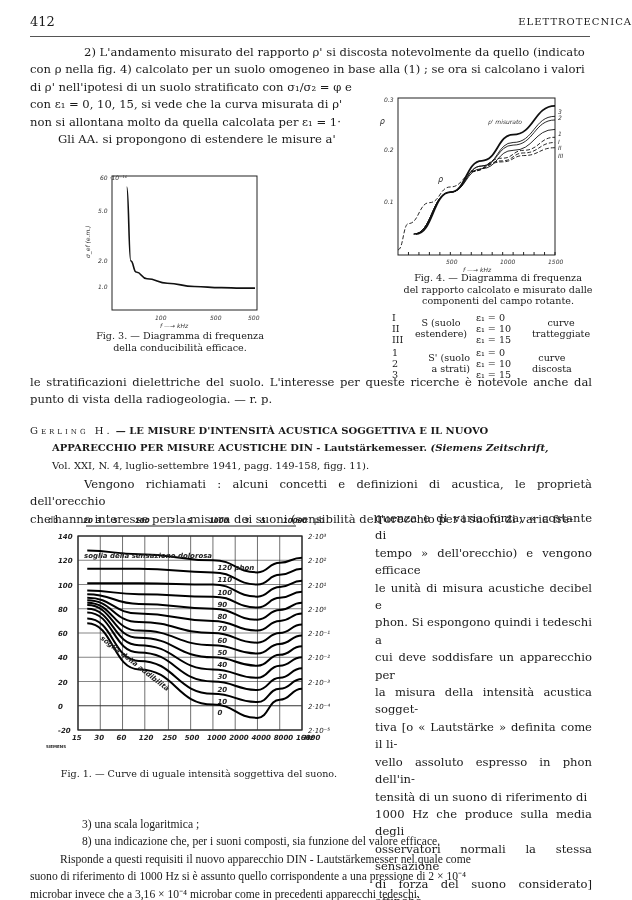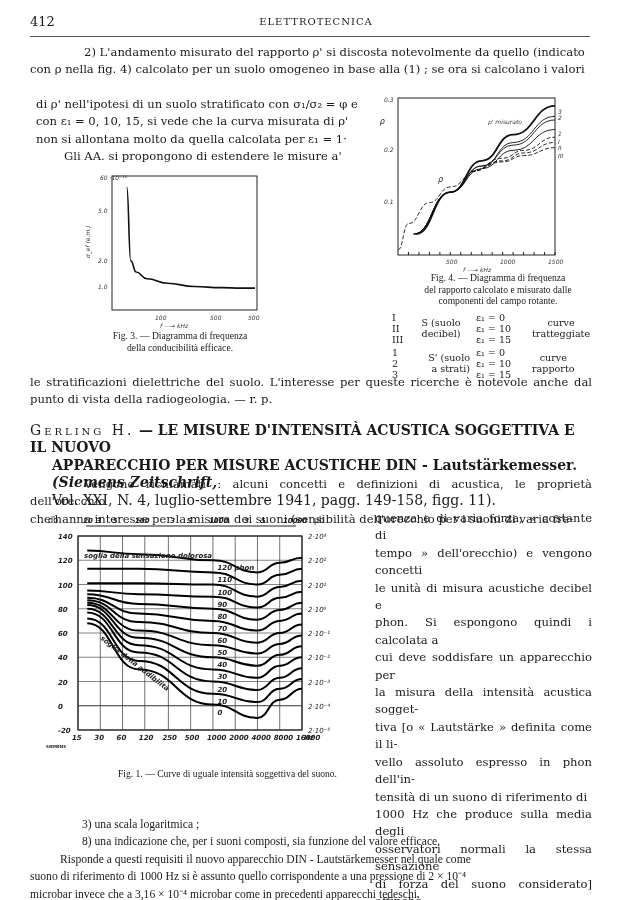--- a/index.html
+++ b/index.html
@@ -1,42 +1,42 @@
 <!DOCTYPE html>
 <html><head>
 <meta charset="utf-8">
 <style>
   html,body{margin:0;padding:0;background:#fff;}
   body{width:632px;height:900px;position:relative;overflow:hidden;font-family:"DejaVu Serif","Liberation Serif",serif;color:#1a1a1a;}
   .abs{position:absolute;}
   .hdr-num{left:30px;top:14px;font-size:13px;}
-  .hdr-title{left:0;width:632px;top:16px;text-align:center;font-size:10px;letter-spacing:1px;}
+  .hdr-title{left:0;width:632px;top:16px;text-align:right;font-size:10px;letter-spacing:1px;}
   .rule{left:30px;top:36px;width:560px;height:1px;background:#555;}
   .txt{font-size:11.6px;line-height:17.4px;text-align:justify;}
   .txt p{margin:0;}
   .ind{text-indent:54px;}
   .ind2{text-indent:28px;}
-  .cap{font-size:9.6px;line-height:11.5px;text-align:center;font-family:Liberation Serif, serif;}
+  .cap{font-size:9.6px;line-height:11.5px;text-align:center;}
   .leg{font-size:9.6px;line-height:11px;}
-  .title{font-size:14px;line-height:17.4px;}
+  .title{font-size:10px;line-height:17.4px;}
   .sc{letter-spacing:3px;font-variant:small-caps;}
   svg text{font-family:"DejaVu Sans","Liberation Sans",sans-serif;}
 </style>
 </head>
 <body>
 
 <div class="abs hdr-num">412</div>
 <div class="abs hdr-title">ELETTROTECNICA</div>
 <div class="abs rule"></div>
 
 <div class="abs txt" style="left:30px;top:44px;width:562px;">
   <p class="ind">2) L'andamento misurato del rapporto ρ' si discosta notevolmente da quello (indicato</p>
   <p>con ρ nella fig. 4) calcolato per un suolo omogeneo in base alla (1) ; se ora si calcolano i valori</p>
 </div>
-<div class="abs txt" style="left:36px;top:79px;width:336px;margin-top:17px;">
+<div class="abs txt" style="left:30px;top:79px;width:336px;">
   <p>di ρ' nell'ipotesi di un suolo stratificato con σ₁/σ₂ = φ e</p>
   <p>con ε₁ = 0, 10, 15, si vede che la curva misurata di ρ'</p>
   <p>non si allontana molto da quella calcolata per ε₁ = 1·</p>
   <p class="ind2">Gli AA. si propongono di estendere le misure a'</p>
 </div>
 
 <svg class="abs" style="left:60px;top:168px;" width="200" height="160">
   <g stroke="#222" fill="none" stroke-width="1">
     <rect x="52" y="8" width="145" height="134"></rect>
   </g>
@@ -111,21 +111,21 @@
 </div>
 <div class="abs leg" style="left:392px;top:312px;width:220px;">
   <div style="display:flex;gap:6px;margin-bottom:2px;">
     <div style="width:14px;">
         <div>I</div>
         <div>II</div>
         <div>III</div>
       </div>
     <div style="width:58px;text-align:center;padding-top:5px;">
         <div>S (suolo</div>
-        <div>decibel)</div>
+        <div>estendere)</div>
       </div>
     <div style="width:50px;">
         <div>ε₁ = 0</div>
         <div>ε₁ = 10</div>
         <div>ε₁ = 15</div>
       </div>
     <div style="text-align:center;padding-top:5px;">
         <div>curve</div>
         <div>tratteggiate</div>
       </div>
@@ -140,21 +140,21 @@
         <div>S' (suolo</div>
         <div>a strati)</div>
       </div>
     <div style="width:50px;">
         <div>ε₁ = 0</div>
         <div>ε₁ = 10</div>
         <div>ε₁ = 15</div>
       </div>
     <div style="text-align:center;padding-top:5px;">
         <div>curve</div>
-        <div>rapporto</div>
+        <div>discosta</div>
       </div>
   </div>
 </div>
 
 <div class="abs txt" style="left:30px;top:374px;width:562px;">le stratificazioni dielettriche del suolo. L'interesse per queste ricerche è notevole anche dal punto di vista della radiogeologia. — r. p.</div>
 
 <div class="abs title" style="left:30px;top:422px;width:562px;">
   <div><span class="sc">Gerling H.</span> <b>— LE MISURE D'INTENSITÀ ACUSTICA SOGGETTIVA E IL NUOVO</b></div>
   <div style="padding-left:22px;font-weight:bold;"><b>APPARECCHIO PER MISURE ACUSTICHE DIN - Lautstärkemesser.</b> <i>(Siemens Zeitschrift,</i></div>
   <div style="padding-left:22px;">Vol. XXI, N. 4, luglio-settembre 1941, pagg. 149-158, figg. 11).</div>
@@ -263,23 +263,23 @@
       <text x="187.41475221833738" y="202.5375">0</text>
       <text x="54" y="45.82500000000002" font-size="7">soglia della sensazione dolorosa</text>
       <text x="70" y="127.0625" font-size="7" transform="rotate(38 70 127.0625)">soglia della audibilità</text>
       <text x="16" y="236" font-size="4" font-style="normal">SIEMENS</text>
     </g>
 </svg>
 <div class="abs cap" style="left:17px;top:768px;width:320px;text-align:right;">Fig. 1. — Curve di uguale intensità soggettiva del suono.</div>
 
 <div class="abs txt" style="left:375px;top:510px;width:217px;">
   <p>quenza e di varia forza, « costante di</p>
-  <p>tempo » dell'orecchio) e vengono concetti</p>
+  <p>tempo » dell'orecchio) e vengono efficace</p>
   <p>le unità di misura acustiche decibel e</p>
-  <p>phon. Si espongono quindi i calcolata a</p>
+  <p>phon. Si espongono quindi i tedeschi a</p>
   <p>cui deve soddisfare un apparecchio per</p>
   <p>la misura della intensità acustica sogget-</p>
   <p>tiva [o « Lautstärke » definita come il li-</p>
   <p>vello assoluto espresso in phon dell'in-</p>
   <p>tensità di un suono di riferimento di</p>
   <p>1000 Hz che produce sulla media degli</p>
   <p>osservatori normali la stessa sensazione</p>
   <p>di forza del suono considerato] affinchè</p>
 
 </div>

